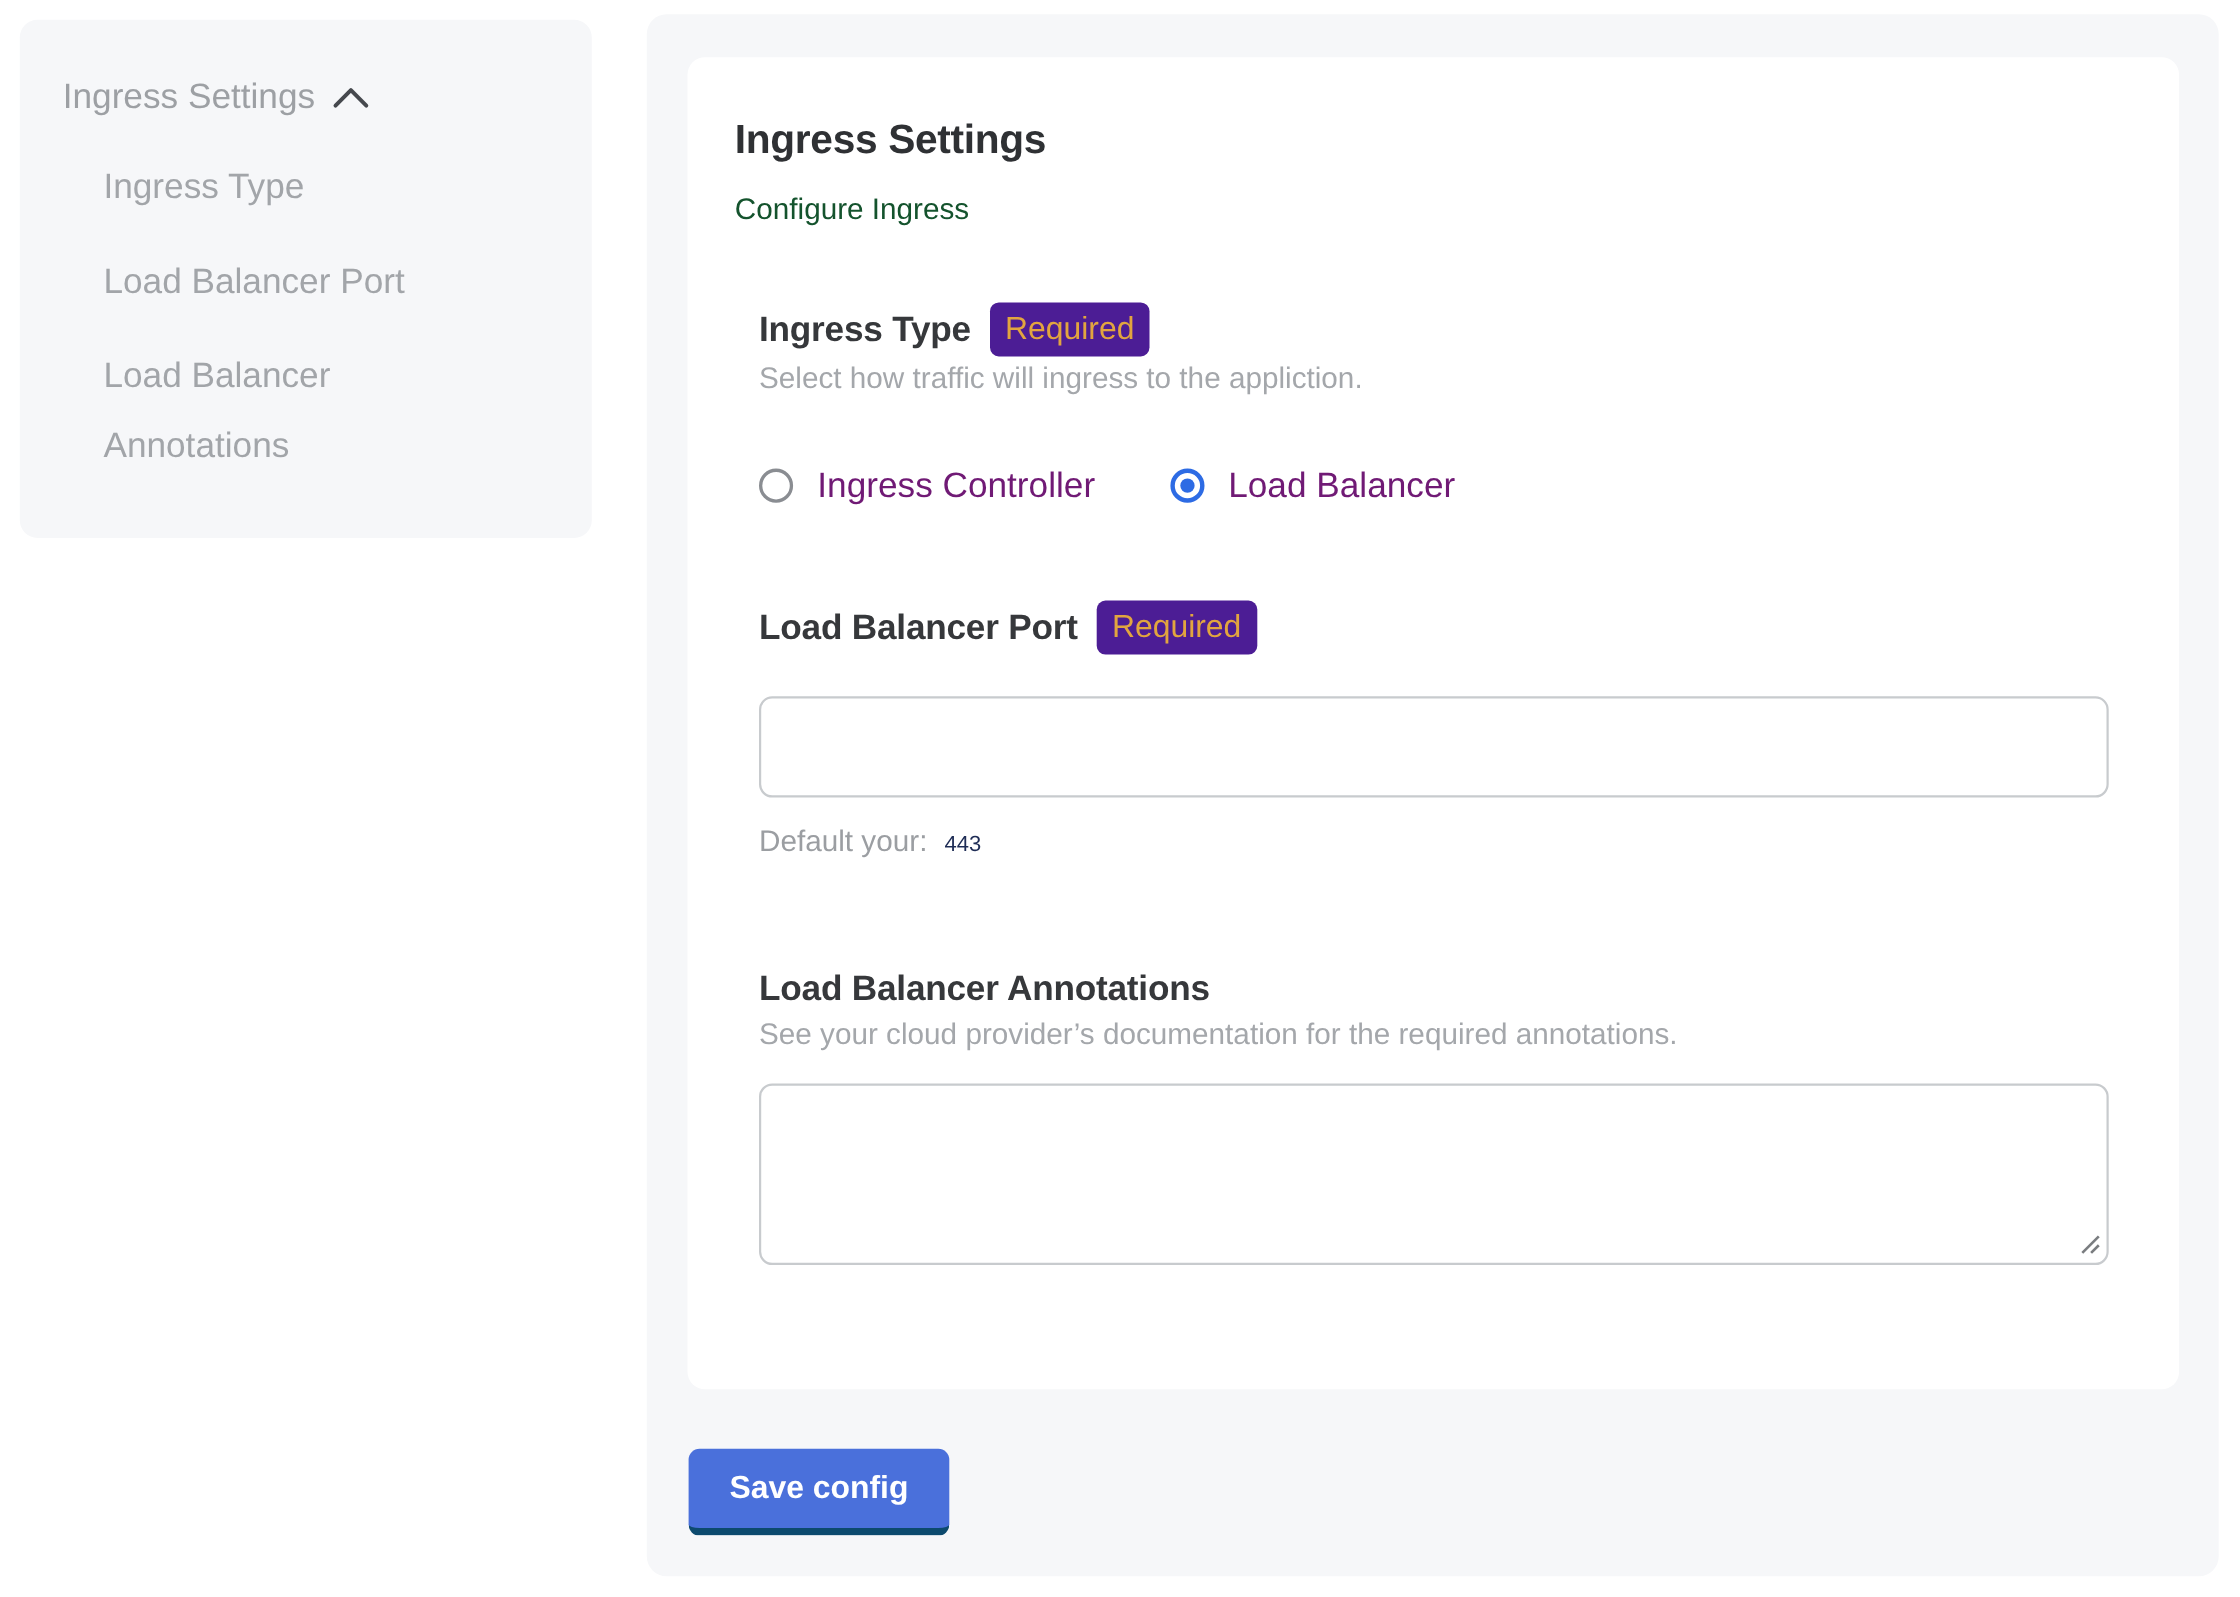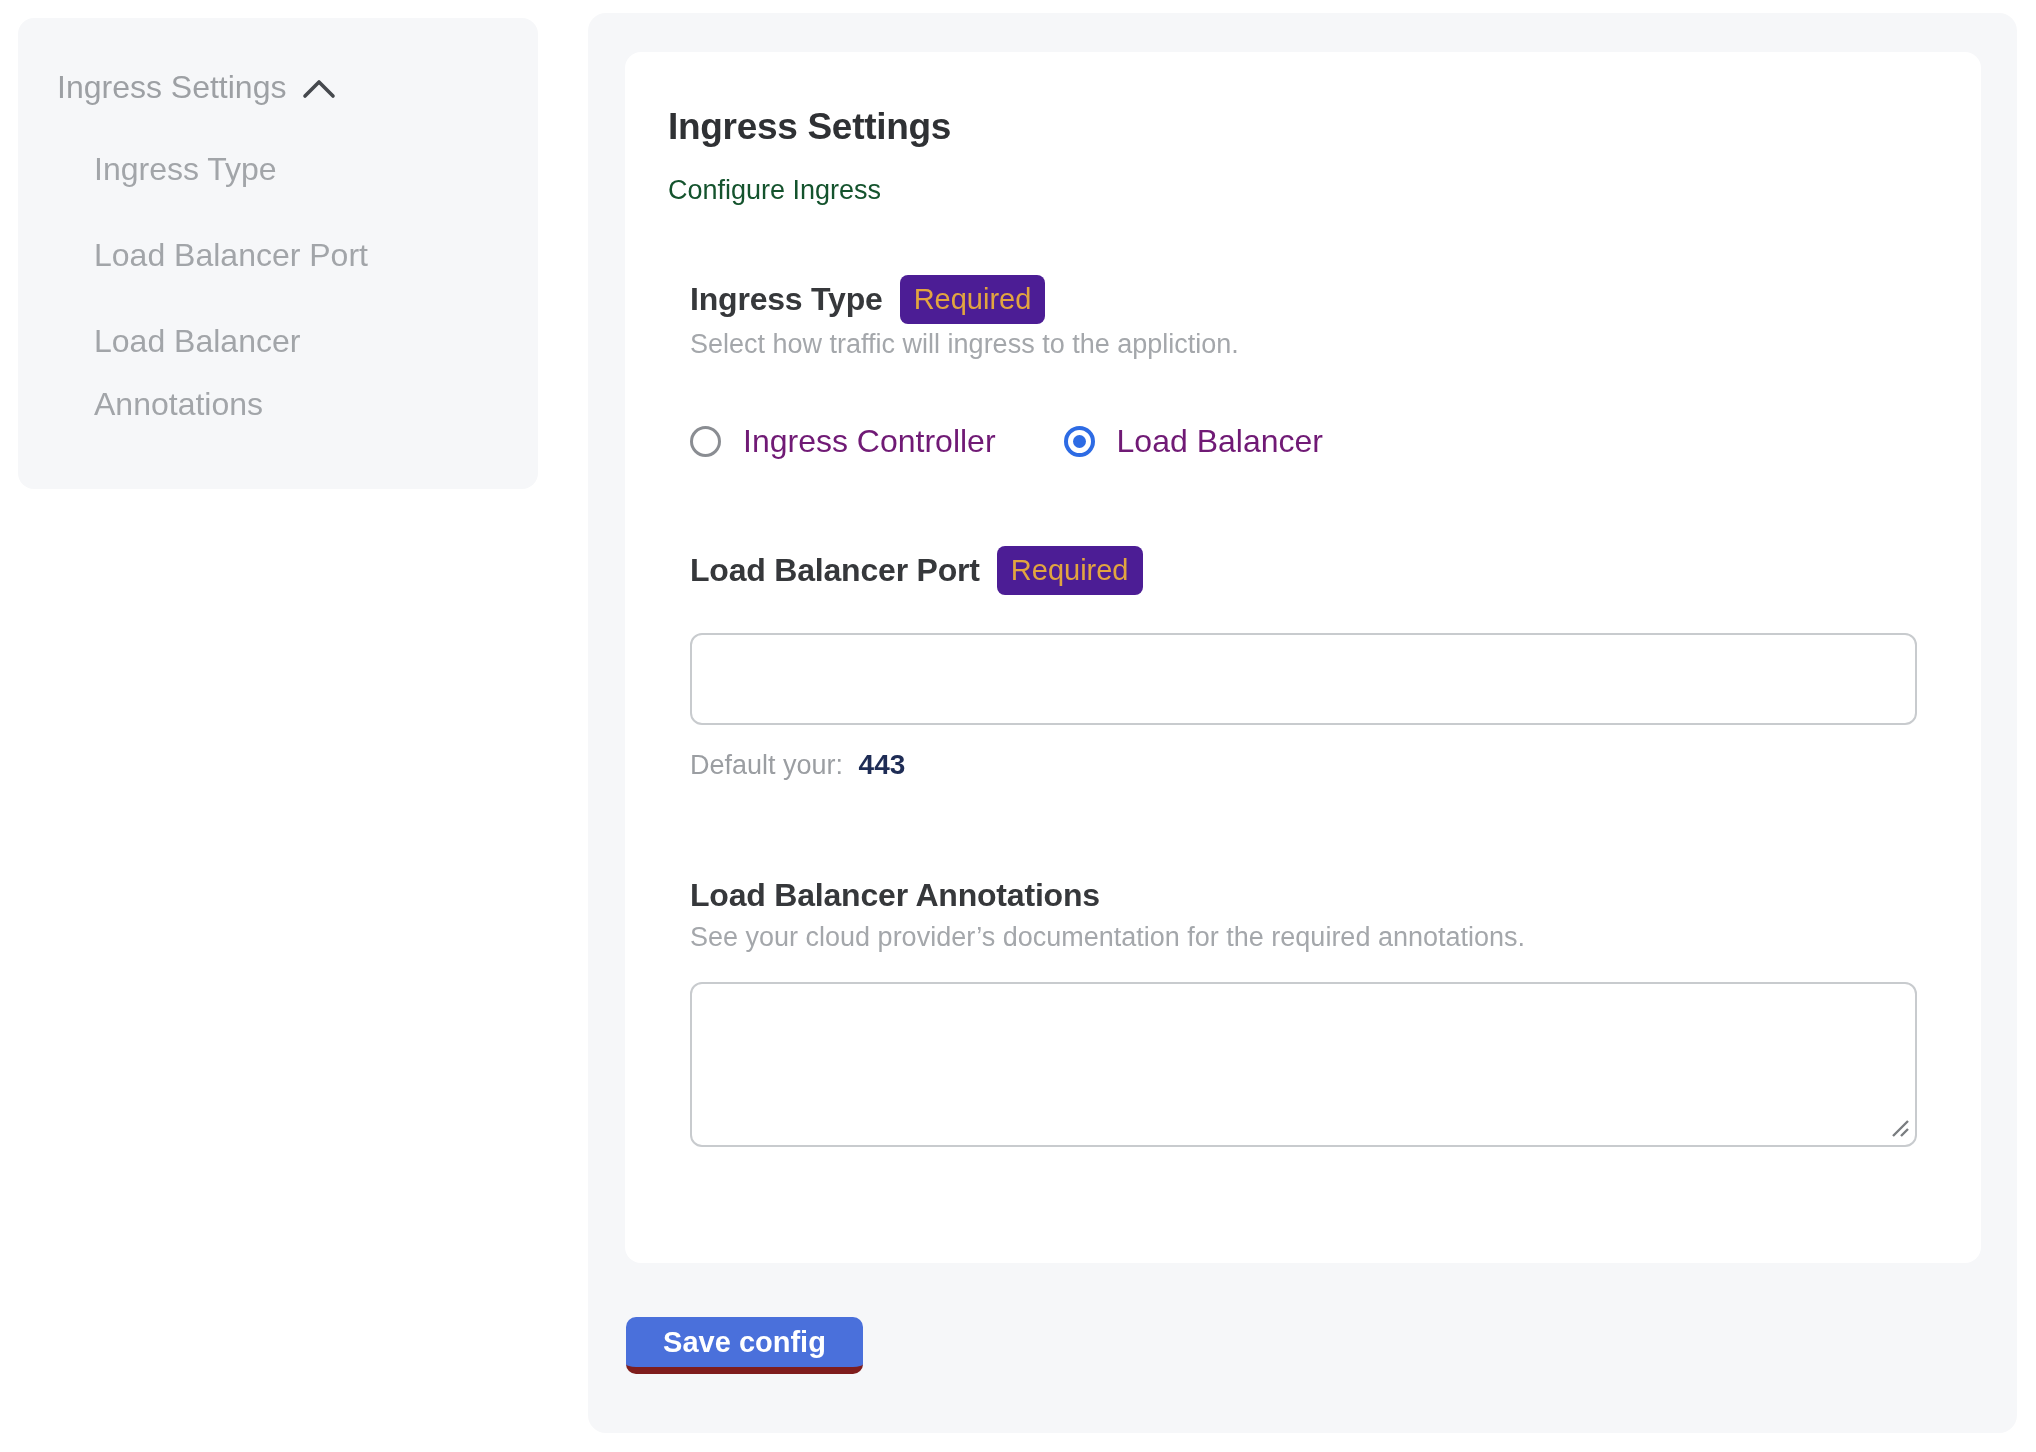--- a/index.html
+++ b/index.html
@@ -67,34 +67,34 @@
   .radio-label { margin-left:22px; color:#701a75; font-size:32px; font-weight:400; line-height:36px; }
 
   
   .text-input {
     margin-top:38px; display:block; width:1227px; height:92px;
     border:2px solid #c8cbce; border-radius:12px; background:#ffffff;
     font-family:inherit; font-size:30px; color:#2f3134; padding:0 20px; outline:none;
   }
   .default-row { margin-top:24px; font-size:27px; line-height:32px; }
   .default-label { color:#9b9ea2; }
-  .default-value { color:#1e2c55; font-size:28px; font-weight:700; margin-left:8px; }
+  .default-value { color:#1e2c55; font-size:20px; font-weight:400; margin-left:8px; }
 
   .textarea-wrap { position:relative; margin-top:29px; width:1227px; height:165px; }
   .annotations-textarea {
     width:100%; height:100%; resize:none;
     border:2px solid #c8cbce; border-radius:12px; background:#ffffff;
     font-family:inherit; font-size:28px; color:#2f3134; padding:14px 20px; outline:none;
   }
   .resize-handle { position:absolute; right:7px; bottom:9px; cursor:nwse-resize; }
 
   
   .save-button {
-    position:absolute; left:38px; top:1304px; width:237px; height:57px;
-    background:#4a70db; border:none; border-bottom:7px solid #7f1d1d; border-radius:10px;
+    position:absolute; left:38px; top:1304px; width:237px; height:79px;
+    background:#4a70db; border:none; border-bottom:7px solid #0c4a6e; border-radius:10px;
     color:#ffffff; font-family:inherit; font-size:29px; font-weight:700; cursor:pointer;
   }
 </style>
 </head>
 <body>
 
 <nav class="sidebar">
   <div class="sidebar-header">
     <span>Ingress Settings</span>
     <svg class="chevron-up" viewBox="0 0 34 22">

